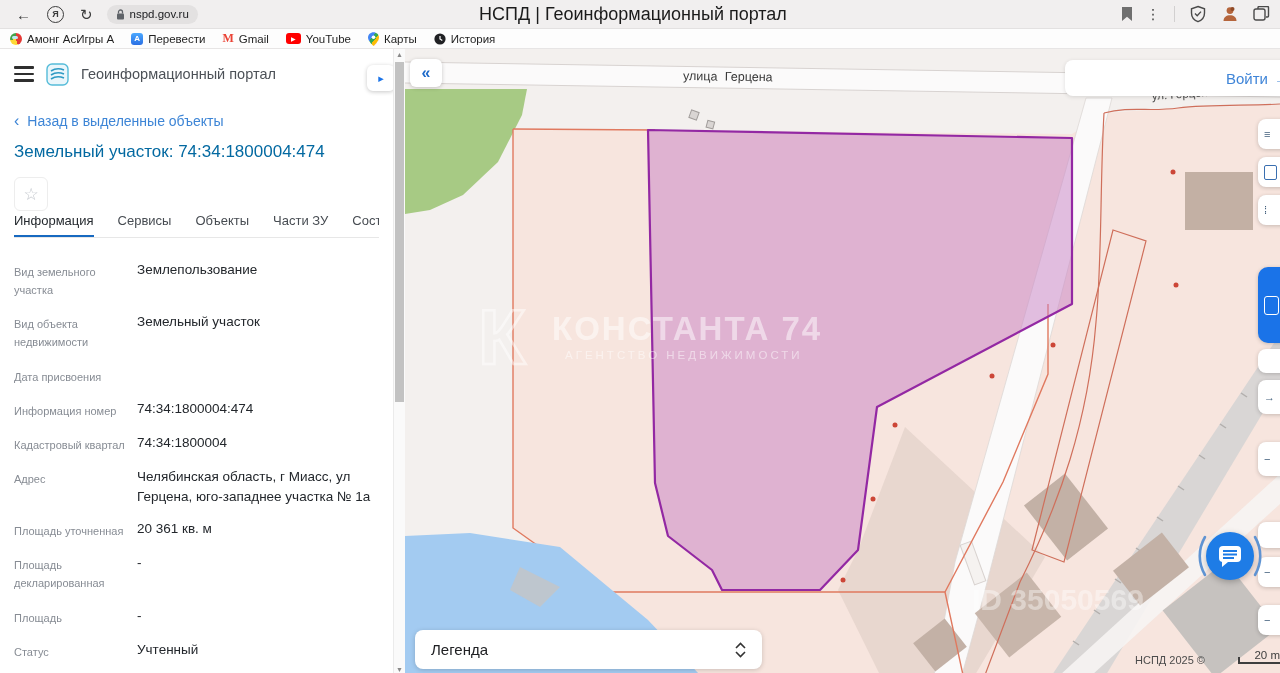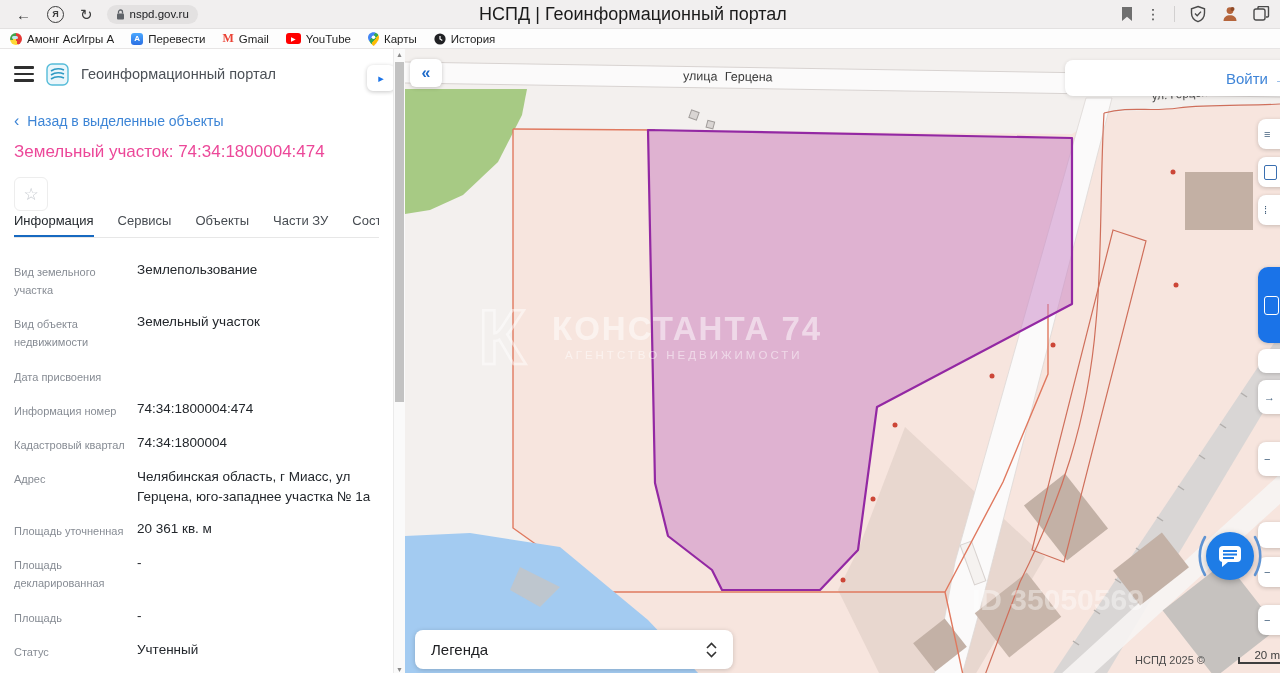--- a/index.html
+++ b/index.html
@@ -31,21 +31,21 @@
   .ic-yt{width:15px;height:11px;background:#f00;border-radius:3px;color:#fff;font-size:6px;display:flex;align-items:center;justify-content:center;}
   
   .app{display:flex;height:626px;}
   .sidebar{width:393px;background:#fff;padding:0 14px;box-sizing:border-box;overflow:hidden;position:relative;}
   .sb-header{height:46px;display:flex;align-items:center;gap:12px;margin-top:2px;}
   .burger{width:20px;display:flex;flex-direction:column;gap:4px;}
   .burger span{height:2.6px;background:#2f2f2f;border-radius:1px;}
   .portal-title{font-size:14.5px;color:#4c5157;}
   .back-link{margin-top:16px;display:flex;align-items:center;gap:8px;color:#3d85d6;font-size:14px;}
   .back-link .chev{font-size:16px;line-height:1;}
-  .obj-title{margin-top:13px;font-size:17px;color:#ec4899;font-weight:500;}
+  .obj-title{margin-top:13px;font-size:17px;color:#0369a1;font-weight:500;}
   .star-btn{margin-top:15px;width:32px;height:32px;border:1px solid #ededed;border-radius:6px;display:flex;
             align-items:center;justify-content:center;color:#c3c7cd;font-size:17px;background:#fff;}
   .tabs{margin-top:2px;display:flex;gap:24px;border-bottom:1px solid #e7e7e7;position:relative;overflow:hidden;
         padding-bottom:9px;font-size:13px;color:#474c52;white-space:nowrap;}
   .tab{flex-shrink:0;position:relative;}
   .tab.active{color:#24292e;}
   .tab.active::after{content:"";position:absolute;left:0;right:0;bottom:-10px;height:3px;background:#1769c0;}
   .tab-scroll{position:absolute;right:-2px;top:16px;width:28px;height:26px;background:#fff;border-radius:6px;
               box-shadow:0 1px 4px rgba(0,0,0,.22);display:flex;align-items:center;justify-content:center;
               color:#1a73e8;font-size:11px;z-index:2;}
@@ -59,21 +59,21 @@
   .sc-thumb{position:absolute;left:1px;right:1px;top:13px;height:340px;background:#c2c2c2;}
   
   .map{position:relative;flex:1;overflow:hidden;background:#f3f0ee;}
   .map svg.base{position:absolute;left:0;top:0;}
   .collapse-btn{position:absolute;left:5px;top:10px;width:32px;height:28px;background:#fff;border-radius:6px;
                 box-shadow:0 1px 4px rgba(0,0,0,.2);display:flex;align-items:center;justify-content:center;
                 color:#1c69c9;font-size:16px;font-weight:bold;}
   .login-bar{position:absolute;left:660px;top:11px;width:240px;height:36px;background:#fff;border-radius:8px;
              box-shadow:0 1px 4px rgba(0,0,0,.12);display:flex;align-items:center;justify-content:flex-end;
              padding-right:16px;box-sizing:border-box;color:#3f85d8;font-size:15px;gap:6px;}
-  .legend-bar{position:absolute;left:10px;top:581px;width:318px;height:39px;background:#fff;border-radius:8px;
+  .legend-bar{position:absolute;left:10px;top:581px;width:347px;height:39px;background:#fff;border-radius:8px;
               box-shadow:0 1px 5px rgba(0,0,0,.18);display:flex;align-items:center;padding:0 16px;
               box-sizing:border-box;justify-content:space-between;font-size:15px;color:#202124;}
   .legend-exp{display:flex;flex-direction:column;align-items:center;line-height:.55;color:#333;font-size:10px;}
   .attr{position:absolute;left:730px;top:605px;font-size:11px;color:#4c4c4c;}
   .scalebar{position:absolute;left:833px;top:600px;width:42px;border-bottom:2px solid #3e3e3e;text-align:right;
             font-size:11.5px;color:#3e3e3e;padding-bottom:1px;}
   .scalebar::before{content:"";position:absolute;left:0;bottom:0;height:5px;border-left:2px solid #3e3e3e;}
   .chat-fab{position:absolute;left:801px;top:483px;width:48px;height:48px;border-radius:50%;background:#1e7ce6;
             box-shadow:0 2px 6px rgba(0,0,0,.25);}
   .chat-arcs{position:absolute;left:-11px;top:-3px;}

